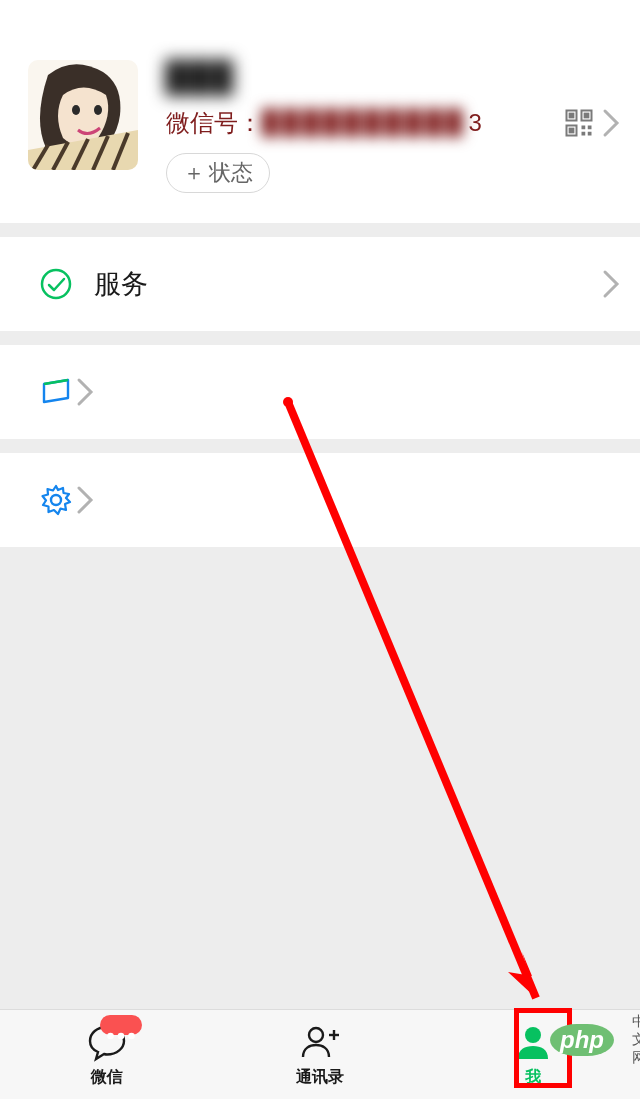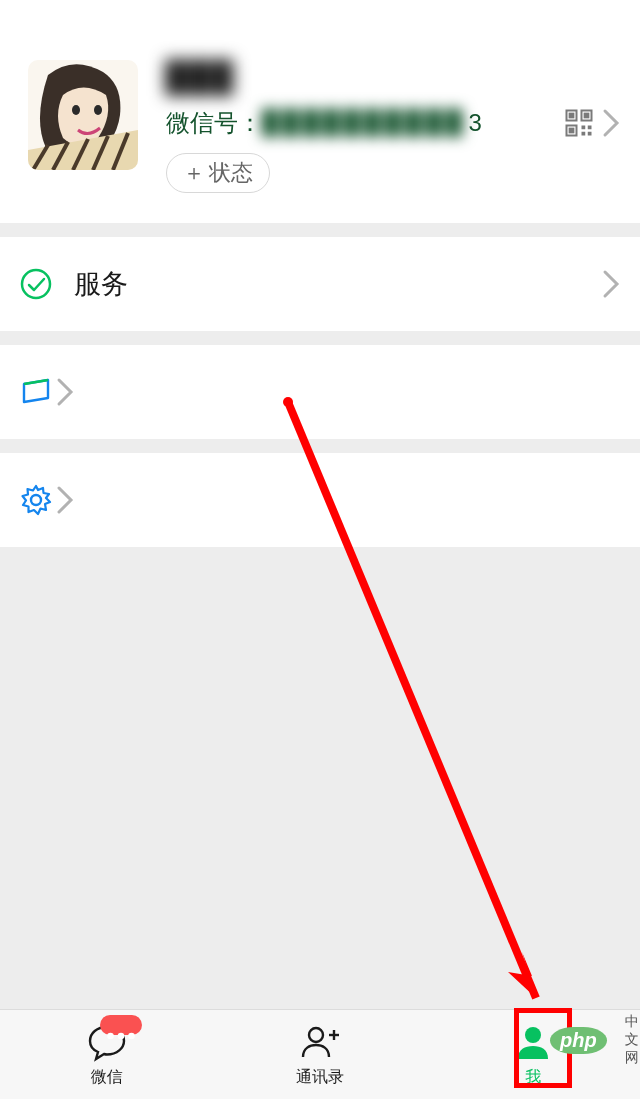--- a/index.html
+++ b/index.html
@@ -5,59 +5,59 @@
   * { box-sizing: border-box; margin: 0; padding: 0; }
   html, body { width: 640px; height: 1099px; font-family: -apple-system, "PingFang SC", "Microsoft YaHei", sans-serif; background: #ededed; overflow: hidden; }
   .screen { width: 640px; height: 1099px; background: #ededed; position: relative; display: flex; flex-direction: column; }
 
   
   .profile-card { background: #fff; padding: 60px 20px 30px 28px; display: flex; align-items: flex-start; }
   .avatar { width: 110px; height: 110px; border-radius: 10px; flex: 0 0 auto; overflow: hidden; background: #fff; }
   .avatar svg { width: 100%; height: 100%; display: block; }
   .profile-info { flex: 1 1 auto; padding-left: 28px; display: flex; flex-direction: column; }
   .nickname { font-size: 30px; font-weight: 600; color: #1a1a1a; filter: blur(8px); }
-  .wxid-row { display: flex; align-items: center; margin-top: 12px; color: #14532d; font-size: 24px; }
+  .wxid-row { display: flex; align-items: center; margin-top: 12px; color: #7f1d1d; font-size: 24px; }
   .wxid-label { flex: 0 0 auto; }
   .wxid-value { flex: 0 0 auto; filter: blur(7px); letter-spacing: 2px; }
   .wxid-tail { flex: 0 0 auto; margin-left: 2px; }
   .qr-icon { flex: 0 0 auto; margin-left: auto; margin-right: 8px; }
   .qr-icon svg { width: 30px; height: 30px; display: block; }
   .chevron { flex: 0 0 auto; color: #b2b2b2; }
   .chevron svg { width: 18px; height: 30px; display: block; }
   .status-row { display: flex; align-items: center; margin-top: 14px; }
   .status-pill { display: inline-flex; align-items: center; border: 1px solid #d8d8d8; border-radius: 999px; padding: 4px 16px; font-size: 22px; color: #666; }
   .status-plus { margin-right: 4px; font-size: 22px; color: #666; }
   .friends-pill { display: inline-flex; align-items: center; border: 1px solid #d8d8d8; border-radius: 999px; padding: 2px 14px 2px 4px; margin-left: 12px; font-size: 22px; color: #666; }
   .friend-avatars { display: inline-flex; margin-right: 8px; }
   .friend-av { width: 32px; height: 32px; border-radius: 50%; border: 2px solid #fff; margin-left: -8px; }
   .friend-av:first-child { margin-left: 0; }
 
   
   .section { background: #fff; margin-top: 14px; }
-  .row { display: flex; align-items: center; height: 94px; padding: 0 20px 0 16px; position: relative; }
+  .row { display: flex; align-items: center; height: 94px; padding: 0 20px 0 36px; position: relative; }
   .row + .row::before { content: ""; position: absolute; top: 0; left: 80px; right: 0; height: 1px; background: #ececec; }
   .row-icon { width: 40px; height: 40px; flex: 0 0 auto; display: flex; align-items: center; justify-content: center; }
   .row-icon svg { width: 36px; height: 36px; display: block; }
   .row-label { flex: 1 1 auto; font-size: 27px; color: #1a1a1a; margin-left: 18px; }
 
   
-  .tabbar { position: absolute; left: 0; right: 0; bottom: 0; height: 90px; background: #f7f7f7; border-top: 1px solid #dcdcdc; display: flex; }
+  .tabbar { position: absolute; left: 0; right: 0; bottom: 0; height: 90px; background: #f7f7f7; border-top: 1px solid #dcdcdc; display: flex; font-weight: bold; }
   .tab { flex: 1 1 0; display: flex; flex-direction: column; align-items: center; justify-content: center; position: relative; }
   .tab-icon { width: 42px; height: 42px; position: relative; }
   .tab-icon svg { width: 42px; height: 42px; display: block; }
   .tab-label { font-size: 16px; color: #1a1a1a; margin-top: 4px; }
   .tab.active .tab-label { color: #07c160; }
   .badge-bubble { position: absolute; top: -6px; right: -14px; background: #fa5151; border-radius: 999px; min-width: 28px; height: 20px; }
   .badge-dot { position: absolute; top: -2px; right: -2px; width: 14px; height: 14px; background: #fa5151; border-radius: 50%; border: 2px solid #f7f7f7; }
 
   
   .anno-arrow { position: absolute; pointer-events: none; }
   .highlight-box { position: absolute; border: 5px solid #ff0000; pointer-events: none; }
   .php-badge { position: absolute; display: inline-flex; align-items: center; }
-  .php-oval { background: #6fbf73; color: #fff; font-weight: 700; font-style: italic; font-size: 20px; padding: 2px 10px; border-radius: 50%/60%; }
+  .php-oval { background: #6fbf73; color: #fff; font-weight: 700; font-style: italic; font-size: 24px; padding: 2px 10px; border-radius: 50%/60%; }
   .php-text { font-size: 14px; color: #555; margin-left: 18px; }
 
   .spacer { flex: 1 1 auto; }
 </style>
 </head>
 <body>
 
 <div class="screen">
 
   <div class="profile-card">

